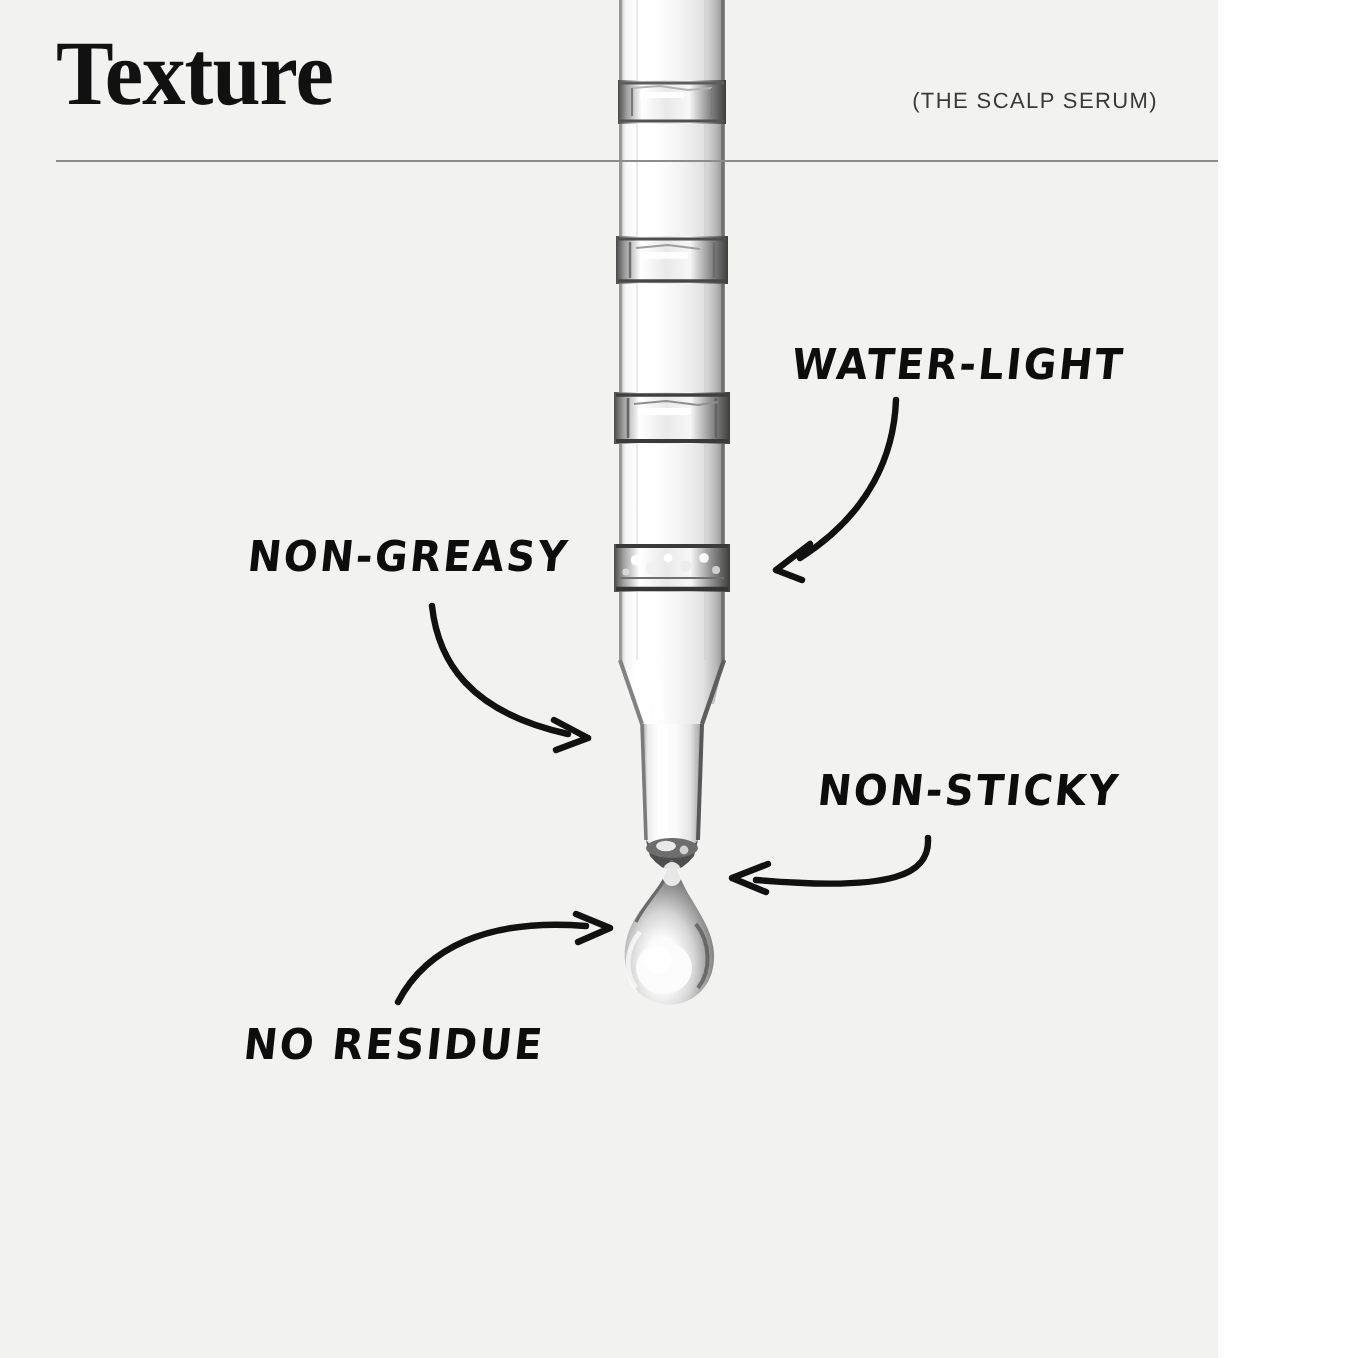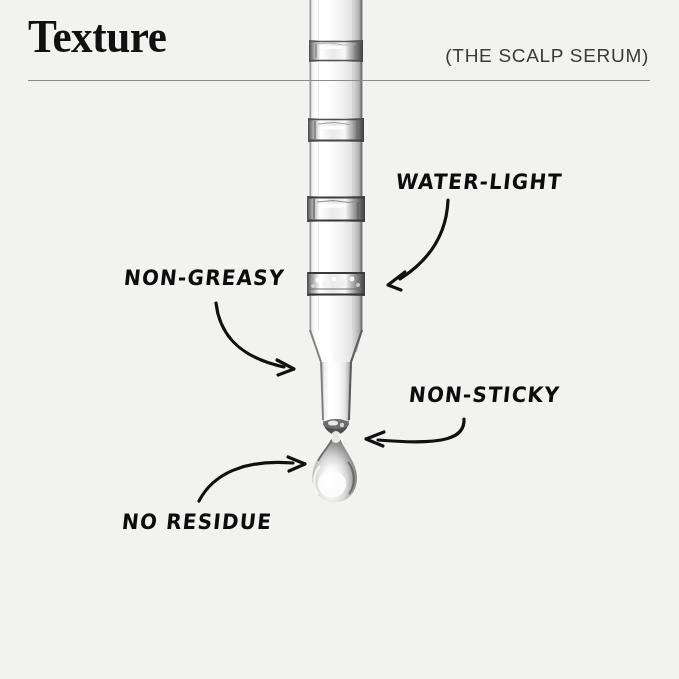--- a/index.html
+++ b/index.html
@@ -3,21 +3,21 @@
 <meta charset="utf-8">
 <style>
   html, body {
     margin: 0;
     padding: 0;
     background: #ffffff;
   }
 
   .canvas {
     position: relative;
-    width: 679px;
+    width: 609px;
     height: 679px;
     background: #f2f2f1;
     overflow: hidden;
     font-family: "Liberation Sans", sans-serif;
     -webkit-font-smoothing: antialiased;
   }
 
   
   .title {
     position: absolute;
@@ -31,21 +31,21 @@
     line-height: 1;
     transform: scaleX(0.94);
     transform-origin: left top;
   }
 
   .kicker {
     position: absolute;
     right: 30px;
     top: 45px;
     font-family: "Liberation Sans", sans-serif;
-    font-size: 19px;
+    font-size: 11px;
     letter-spacing: 0.7px;
     color: #3a3a3a;
     white-space: nowrap;
   }
 
   .rule {
     position: absolute;
     left: 28px;
     top: 80px;
     width: 622px;

